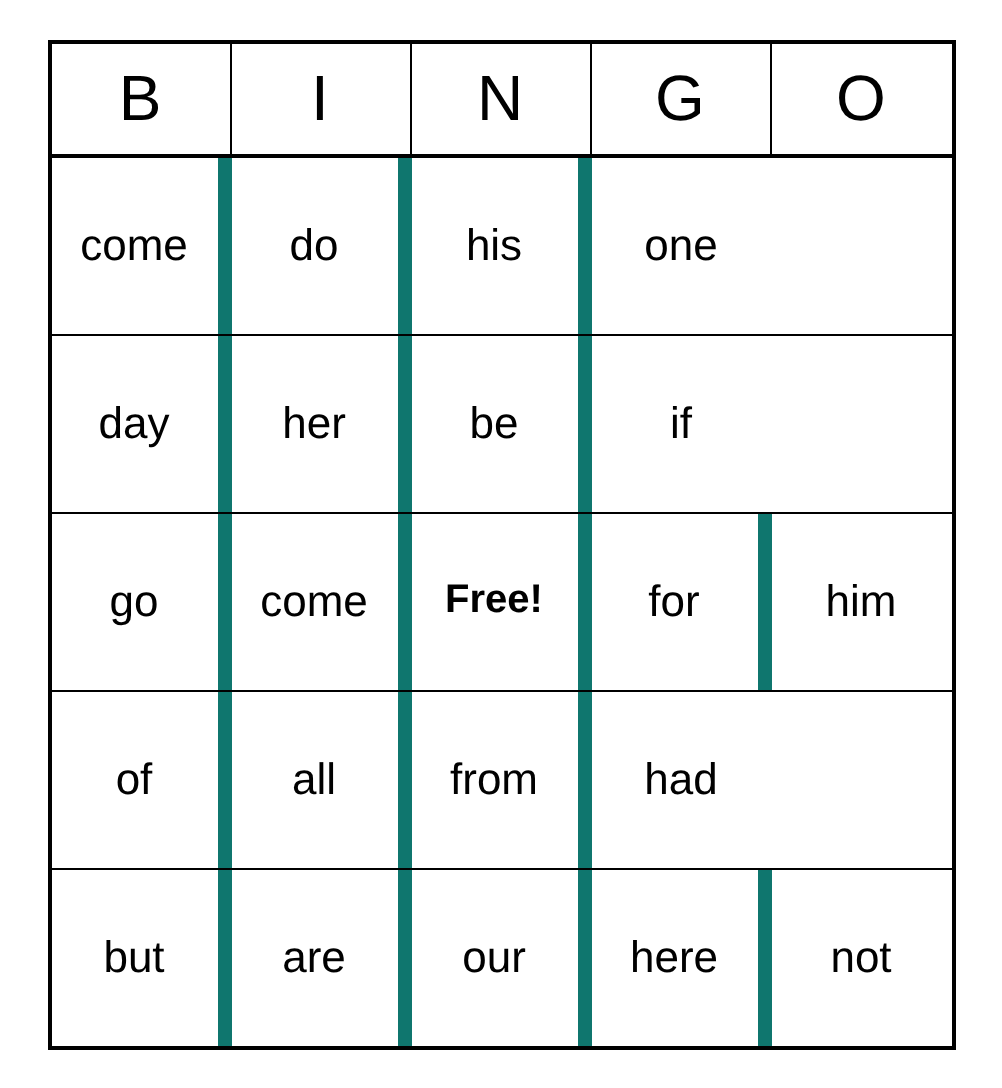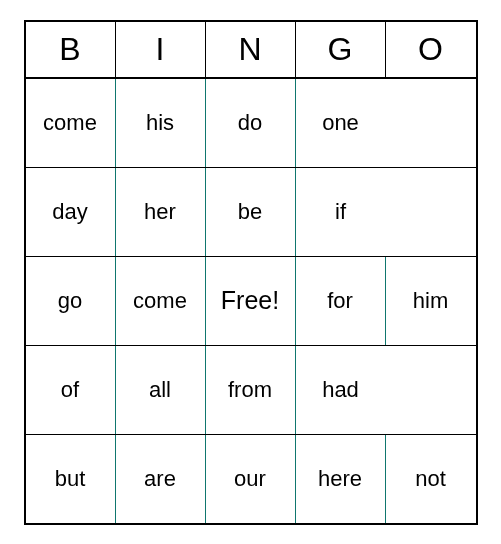--- a/index.html
+++ b/index.html
@@ -57,48 +57,48 @@
       border-bottom: none;
     }
 
     .bingo-cell {
       width: 90px;
       height: 88px;
       display: flex;
       align-items: center;
       justify-content: center;
       font-size: 22px;
-      border-right: 1px solid #0f766e;
+      border-right: 7px solid #0f766e;
     }
 
     .bingo-cell:last-child {
       border-right: none;
     }
 
     .free-cell {
-      font-size: 25px;
-      font-weight: normal;
+      font-size: 20px;
+      font-weight: bold;
     }
   </style>
 </head>
 <body>
 
 <div class="bingo-card">
   <div class="bingo-header">
   <div class="header-cell">B</div>
       <div class="header-cell">I</div>
       <div class="header-cell">N</div>
       <div class="header-cell">G</div>
       <div class="header-cell">O</div>
     </div>
   <div class="bingo-grid">
   <div class="bingo-row">
         <div class="bingo-cell">come</div>
+        <div class="bingo-cell">do</div>
         <div class="bingo-cell">his</div>
-        <div class="bingo-cell">do</div>
         <div class="bingo-cell">one</div>
       </div>
       <div class="bingo-row">
         <div class="bingo-cell">day</div>
         <div class="bingo-cell">her</div>
         <div class="bingo-cell">be</div>
         <div class="bingo-cell">if</div>
       </div>
       <div class="bingo-row">
         <div class="bingo-cell">go</div>

